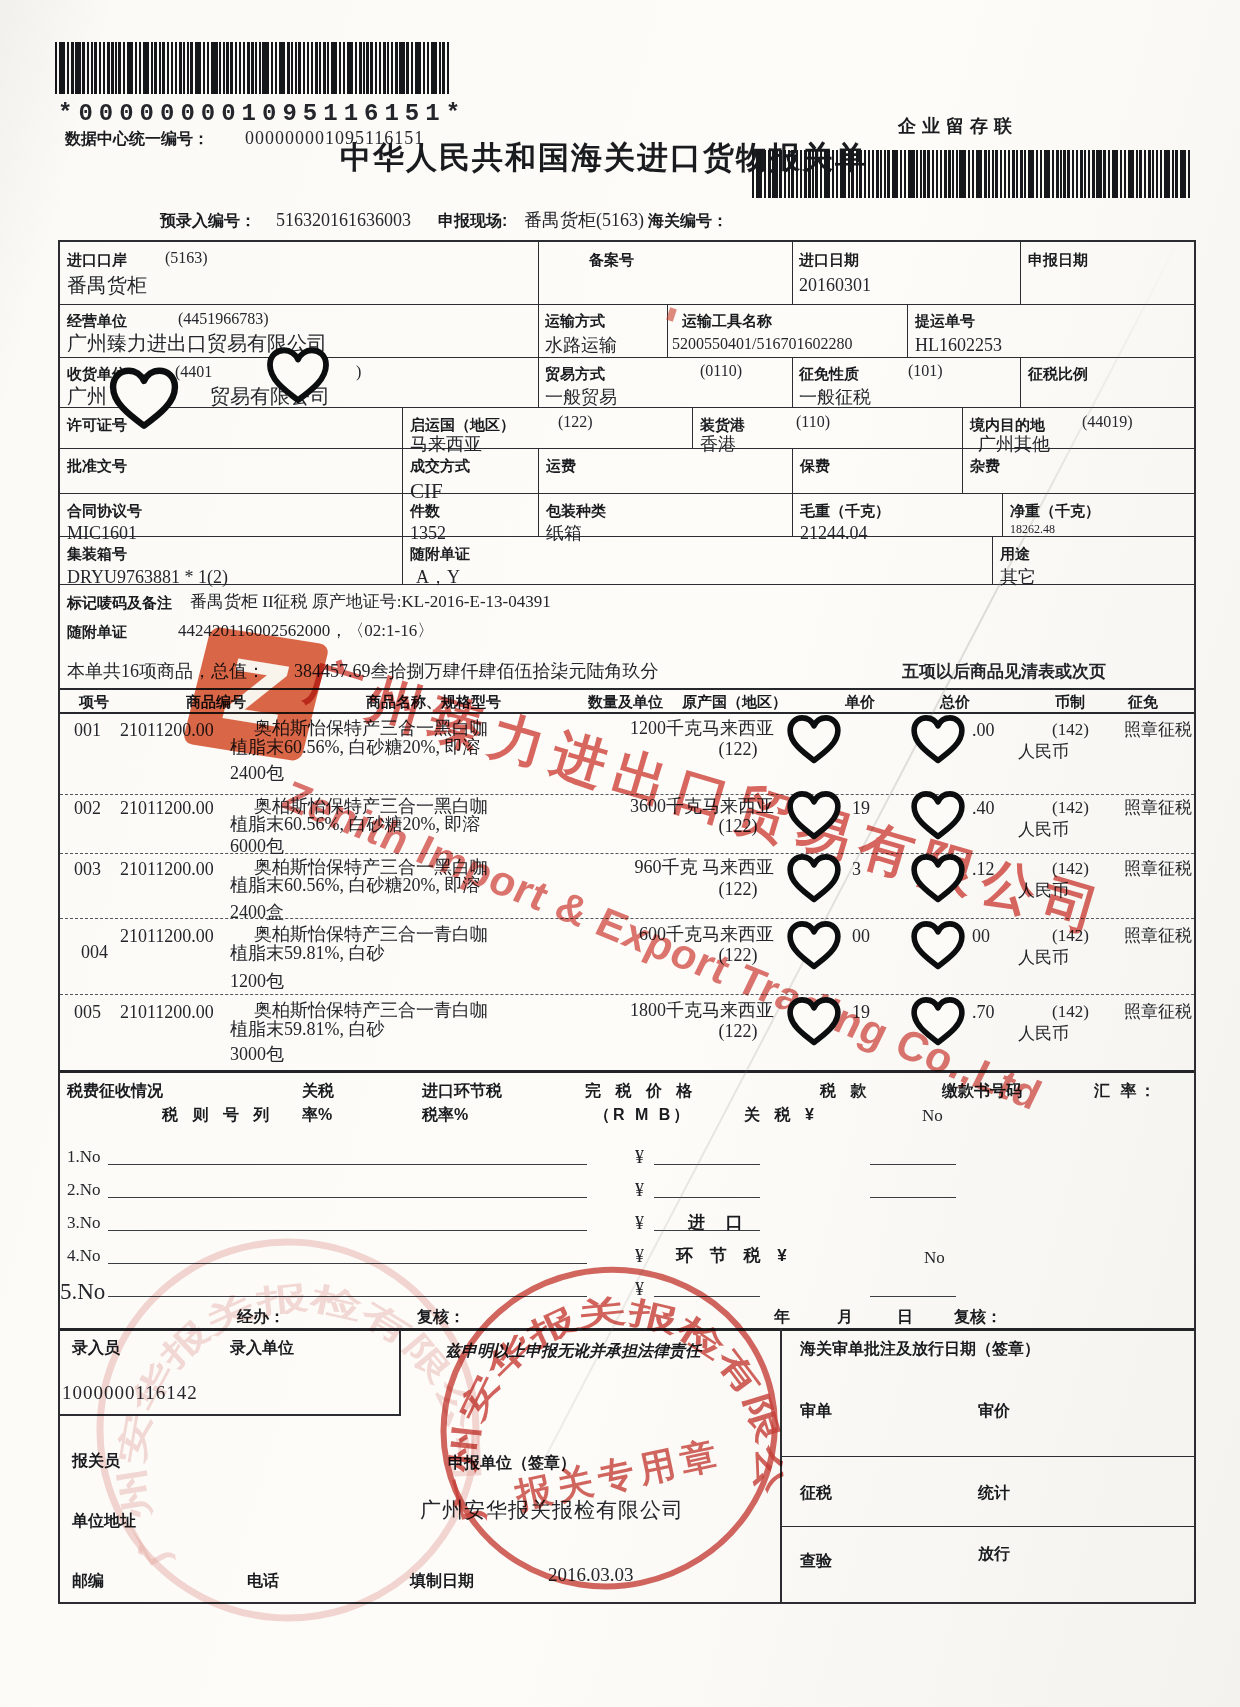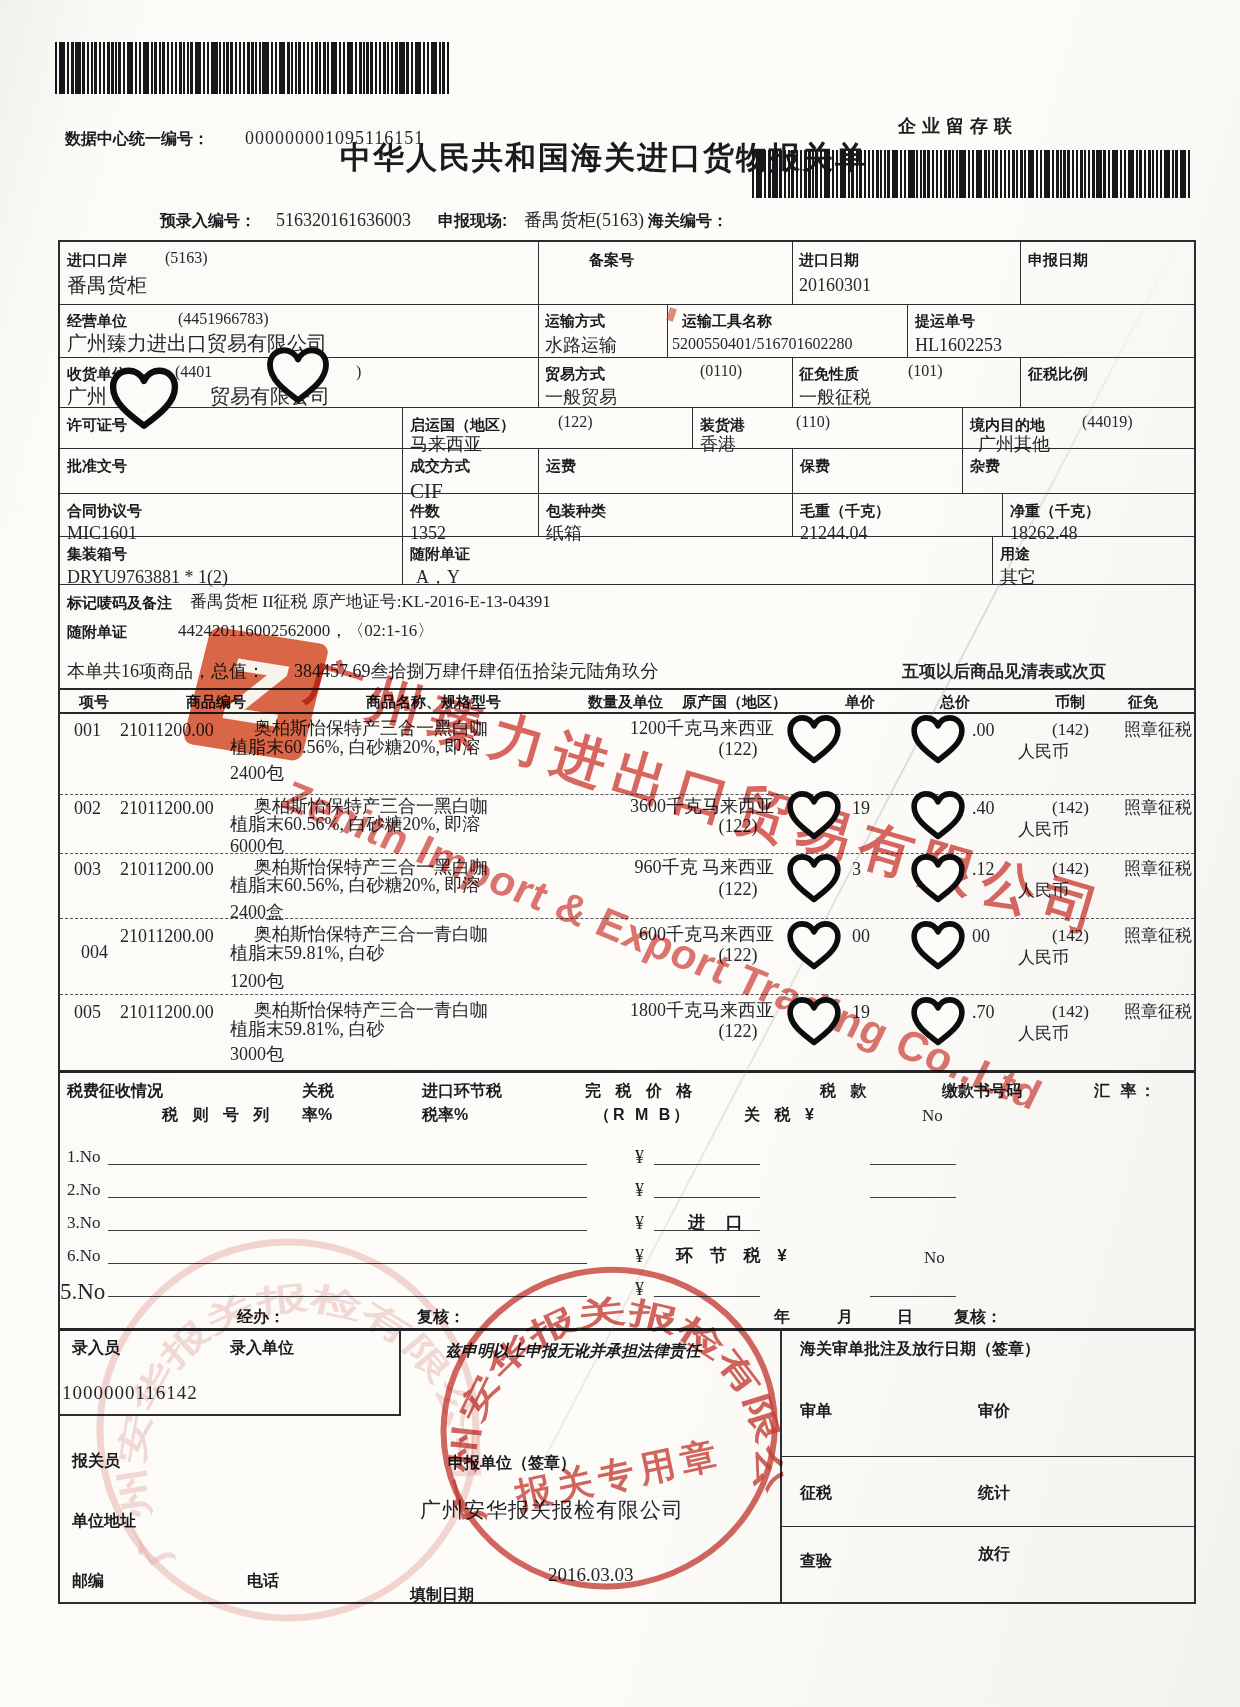--- a/index.html
+++ b/index.html
@@ -23,20 +23,21 @@
   .heart{position:absolute;z-index:7;}
   .wm{position:absolute;z-index:5;pointer-events:none;mix-blend-mode:multiply;}
   .stamp{position:absolute;z-index:6;pointer-events:none;mix-blend-mode:multiply;}
 </style>
 </head>
 <body>
 
 <div class="sheet">
 
   <div class="bar" style="left:55px;top:42px;width:396px;height:52px;"></div>
+  <div class="V" style="left:58px;top:100px;font-family:'Liberation Mono','DejaVu Sans Mono',monospace;font-size:24px;letter-spacing:6px;font-weight:700;">*000000001095116151*</div>
   <div class="L" style="left:65px;top:130px;font-size:16px;">数据中心统一编号：</div>
   <div class="V" style="left:245px;top:128px;font-size:18px;letter-spacing:1px;">000000001095116151</div>
   <div class="L" style="left:898px;top:116px;font-size:18px;letter-spacing:6px;">企业留存联</div>
   <div class="L" style="left:340px;top:140px;font-size:31px;letter-spacing:2px;">中华人民共和国海关进口货物报关单</div>
   <div class="bar" style="left:752px;top:150px;width:440px;height:48px;"></div>
 
   <div class="L" style="left:160px;top:212px;font-size:16px;">预录入编号：</div>
   <div class="V" style="left:276px;top:210px;font-size:18px;">516320161636003</div>
   <div class="L" style="left:438px;top:212px;font-size:16px;">申报现场:</div>
   <div class="V" style="left:524px;top:210px;font-size:18px;">番禺货柜(5163)</div>
@@ -139,21 +140,21 @@
 
     <div class="L" style="left:7px;top:260px;">合同协议号</div>
     <div class="V" style="left:7px;top:281px;font-size:18px;">MIC1601</div>
     <div class="L" style="left:350px;top:260px;">件数</div>
     <div class="V" style="left:350px;top:281px;font-size:18px;">1352</div>
     <div class="L" style="left:486px;top:260px;">包装种类</div>
     <div class="V" style="left:486px;top:281px;font-size:18px;">纸箱</div>
     <div class="L" style="left:740px;top:260px;">毛重（千克）</div>
     <div class="V" style="left:740px;top:281px;font-size:18px;">21244.04</div>
     <div class="L" style="left:950px;top:260px;">净重（千克）</div>
-    <div class="V" style="left:950px;top:281px;font-size:18px;">18262.48</div>
+    <div class="V" style="left:950px;top:281px;font-size:12px;">18262.48</div>
 
     <div class="L" style="left:7px;top:303px;">集装箱号</div>
     <div class="V" style="left:7px;top:325px;font-size:18px;">DRYU9763881 * 1(2)</div>
     <div class="L" style="left:350px;top:303px;">随附单证</div>
     <div class="V" style="left:356px;top:325px;font-size:18px;">A，Y</div>
     <div class="L" style="left:940px;top:303px;">用途</div>
     <div class="V" style="left:940px;top:325px;font-size:18px;">其它</div>
 
     <div class="L" style="left:7px;top:352px;">标记唛码及备注</div>
     <div class="V" style="left:130px;top:350px;font-size:17px;">番禺货柜 II征税 原产地证号:KL-2016-E-13-04391</div>
@@ -298,21 +299,21 @@
     <div class="V" style="left:575px;top:938px;font-size:18px;">¥</div>
     <div class="ul" style="left:594px;top:955px;width:106px;"></div>
     <div class="ul" style="left:810px;top:955px;width:86px;"></div>
 
     <div class="V" style="left:7px;top:971px;font-size:17px;">3.No</div>
     <div class="ul" style="left:48px;top:988px;width:479px;"></div>
     <div class="V" style="left:575px;top:971px;font-size:18px;">¥</div>
     <div class="ul" style="left:594px;top:988px;width:106px;"></div>
     <div class="L" style="left:628px;top:971px;font-size:17px;letter-spacing:8px;">进    口</div>
 
-    <div class="V" style="left:7px;top:1004px;font-size:17px;">6.No</div>
+    <div class="V" style="left:7px;top:1004px;font-size:17px;">4.No</div>
     <div class="ul" style="left:48px;top:1021px;width:479px;"></div>
     <div class="V" style="left:575px;top:1004px;font-size:18px;">¥</div>
     <div class="L" style="left:616px;top:1004px;font-size:17px;letter-spacing:6px;">环 节 税 ¥</div>
     <div class="V" style="left:864px;top:1006px;font-size:17px;">No</div>
 
     <div class="V" style="left:0;top:1037px;font-size:23px;">5.No</div>
     <div class="ul" style="left:48px;top:1054px;width:479px;"></div>
     <div class="V" style="left:575px;top:1037px;font-size:18px;">¥</div>
     <div class="ul" style="left:594px;top:1054px;width:106px;"></div>
     <div class="ul" style="left:810px;top:1054px;width:86px;"></div>
@@ -326,21 +327,21 @@
 
     <div class="vln" style="left:720px;top:1086px;height:274px;border-left-width:2px;"></div>
     <div style="position:absolute;left:0;top:1086px;width:339px;height:86px;border-right:2.4px solid #2b2d31;border-bottom:2.4px solid #2b2d31;"></div>
     <div class="L" style="left:12px;top:1097px;font-size:16px;">录入员</div>
     <div class="L" style="left:170px;top:1097px;font-size:16px;">录入单位</div>
     <div class="V" style="left:2px;top:1140px;font-size:19px;letter-spacing:1px;">1000000116142</div>
     <div class="L" style="left:12px;top:1210px;font-size:16px;">报关员</div>
     <div class="L" style="left:12px;top:1270px;font-size:16px;">单位地址</div>
     <div class="L" style="left:12px;top:1330px;font-size:16px;">邮编</div>
     <div class="L" style="left:187px;top:1330px;font-size:16px;">电话</div>
-    <div class="L" style="left:350px;top:1330px;font-size:16px;margin-top:14px;">填制日期</div>
+    <div class="L" style="left:350px;top:1330px;font-size:16px;">填制日期</div>
     <div class="V" style="left:488px;top:1322px;font-size:19px;">2016.03.03</div>
 
     <div class="L" style="left:385px;top:1100px;font-size:16px;font-style:italic;">兹申明以上申报无讹并承担法律责任</div>
     <div class="L" style="left:388px;top:1212px;font-size:16px;">申报单位（签章）</div>
     <div class="V" style="left:360px;top:1256px;font-size:21px;letter-spacing:1px;">广州安华报关报检有限公司</div>
 
     <div class="L" style="left:740px;top:1098px;font-size:16px;">海关审单批注及放行日期（签章）</div>
     <div class="L" style="left:740px;top:1160px;font-size:16px;">审单</div>
     <div class="L" style="left:918px;top:1160px;font-size:16px;">审价</div>
     <div class="ul" style="left:720px;top:1214px;width:414px;border-top-color:#2b2d31;border-top-width:1.8px;"></div>

